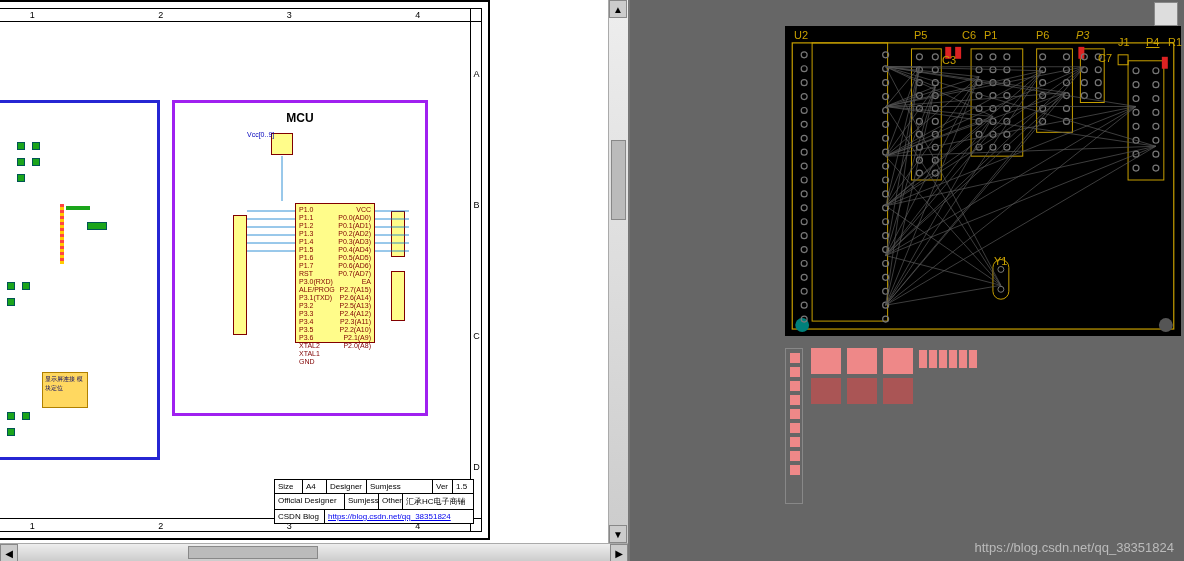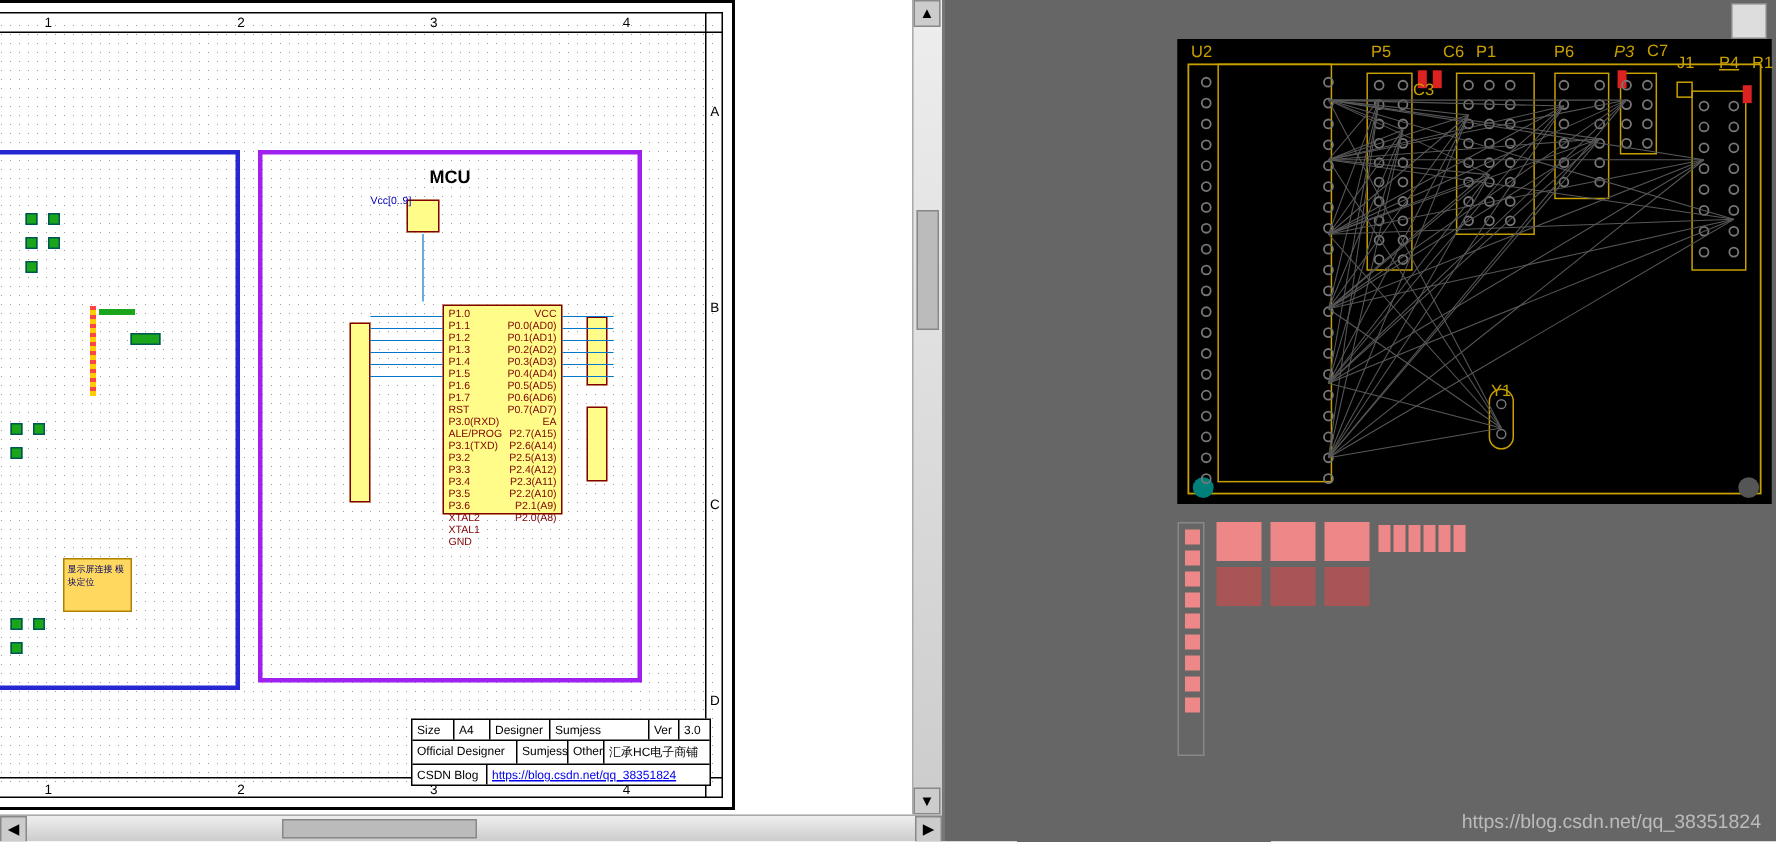--- a/index.html
+++ b/index.html
@@ -15,21 +15,21 @@
   .sheet { position:absolute; left:-40px; top:0; width:530px; height:540px; background:#fff; border:2px solid #000; }
   .sheet::before { content:""; position:absolute; inset:6px; border:1px solid #000; }
   .sheet-grid { position:absolute; inset:12px; background-image: radial-gradient(circle,#999 0.6px, transparent 0.6px); background-size:6px 6px; }
   .ruler-top, .ruler-bot { position:absolute; left:6px; right:6px; height:14px; display:flex; justify-content:space-around; align-items:center; color:#000; font-size:9px;}
   .ruler-top { top:6px; border-bottom:1px solid #000;}
   .ruler-bot { bottom:6px; border-top:1px solid #000;}
   .ruler-left, .ruler-right { position:absolute; top:6px; bottom:6px; width:12px; display:flex; flex-direction:column; justify-content:space-around; align-items:center; color:#000; font-size:9px;}
   .ruler-right { right:6px; border-left:1px solid #000;}
 
   .blue-box { position:absolute; left:18px; top:98px; width:180px; height:360px; border:3px solid #2626d3; }
-  .purple-box { position:absolute; left:210px; top:98px; width:256px; height:355px; border:3px solid #a020f0; }
+  .purple-box { position:absolute; left:210px; top:98px; width:256px; height:316px; border:3px solid #a020f0; }
   .mcu-title { position:absolute; top:8px; left:50%; transform:translateX(-50%); font-weight:bold; font-size:12px; color:#000;}
   .chip { position:absolute; left:120px; top:100px; width:80px; height:140px; background:#fffc8a; border:1px solid #800000; font-size:7px; color:#800000; padding:2px 3px; line-height:8px;}
   .chip .row{ display:flex; justify-content:space-between; }
   .conn-l { position:absolute; left:58px; top:112px; width:14px; height:120px; background:#fffc8a; border:1px solid #800000;}
   .conn-r1 { position:absolute; right:20px; top:108px; width:14px; height:46px; background:#fffc8a; border:1px solid #800000;}
   .conn-r2 { position:absolute; right:20px; top:168px; width:14px; height:50px; background:#fffc8a; border:1px solid #800000;}
   .wires { position:absolute; inset:0; }
   .wires line{ stroke:#0077cc; stroke-width:0.8;}
   .vcc-block{ position:absolute; top:30px; left:96px; width:22px; height:22px; background:#fffc8a; border:1px solid #800000;}
   .vcc-label{position:absolute; top:28px; left:72px; font-size:7px; color:#00b;}
@@ -241,21 +241,21 @@
         </svg>
       </div>
 
       <div class="title-block">
         <div class="tb-row">
           <div class="tb-cell" style="flex:0 0 28px">Size</div>
           <div class="tb-cell" style="flex:0 0 24px">A4</div>
           <div class="tb-cell" style="flex:0 0 40px">Designer</div>
           <div class="tb-cell">Sumjess</div>
           <div class="tb-cell" style="flex:0 0 20px">Ver</div>
-          <div class="tb-cell" style="flex:0 0 20px">3.0</div>
+          <div class="tb-cell" style="flex:0 0 20px">1.5</div>
         </div>
         <div class="tb-row">
           <div class="tb-cell" style="flex:0 0 70px">Official Designer</div>
           <div class="tb-cell" style="flex:0 0 34px">Sumjess</div>
           <div class="tb-cell" style="flex:0 0 24px">Other</div>
           <div class="tb-cell">汇承HC电子商铺</div>
         </div>
         <div class="tb-row">
           <div class="tb-cell" style="flex:0 0 50px">CSDN Blog</div>
           <div class="tb-cell tb-link">https://blog.csdn.net/qq_38351824</div>
@@ -493,21 +493,21 @@
               <line x1="100" y1="280" x2="282" y2="66"></line>
             </g>
         </svg>
         <div class="refdes" style="left:8px; top:2px;">U2</div>
         <div class="refdes" style="left:128px; top:2px;">P5</div>
         <div class="refdes" style="left:156px; top:2px;margin-top:25px;">C3</div>
         <div class="refdes" style="left:176px; top:2px;">C6</div>
         <div class="refdes" style="left:198px; top:2px;">P1</div>
         <div class="refdes" style="left:250px; top:2px;">P6</div>
         <div class="refdes" style="left:290px; top:2px;font-style:italic;">P3</div>
-        <div class="refdes" style="left:312px; top:1px;">C7</div>
+        <div class="refdes" style="left:312px; top:25px;">C7</div>
         <div class="refdes" style="left:332px; top:9px;">J1</div>
         <div class="refdes" style="left:360px; top:9px;text-decoration:underline;">P4</div>
         <div class="refdes" style="left:382px; top:9px;">R1</div>
         <div class="refdes" style="left:208px; top:228px;">Y1</div>
       </div>
 
       <div class="bot-area">
         <div style="position:relative; height:160px;">
 
           <div class="bot-comp" style="left:0; top:0; width:18px; height:156px; background:none; border:1px solid #888;">

